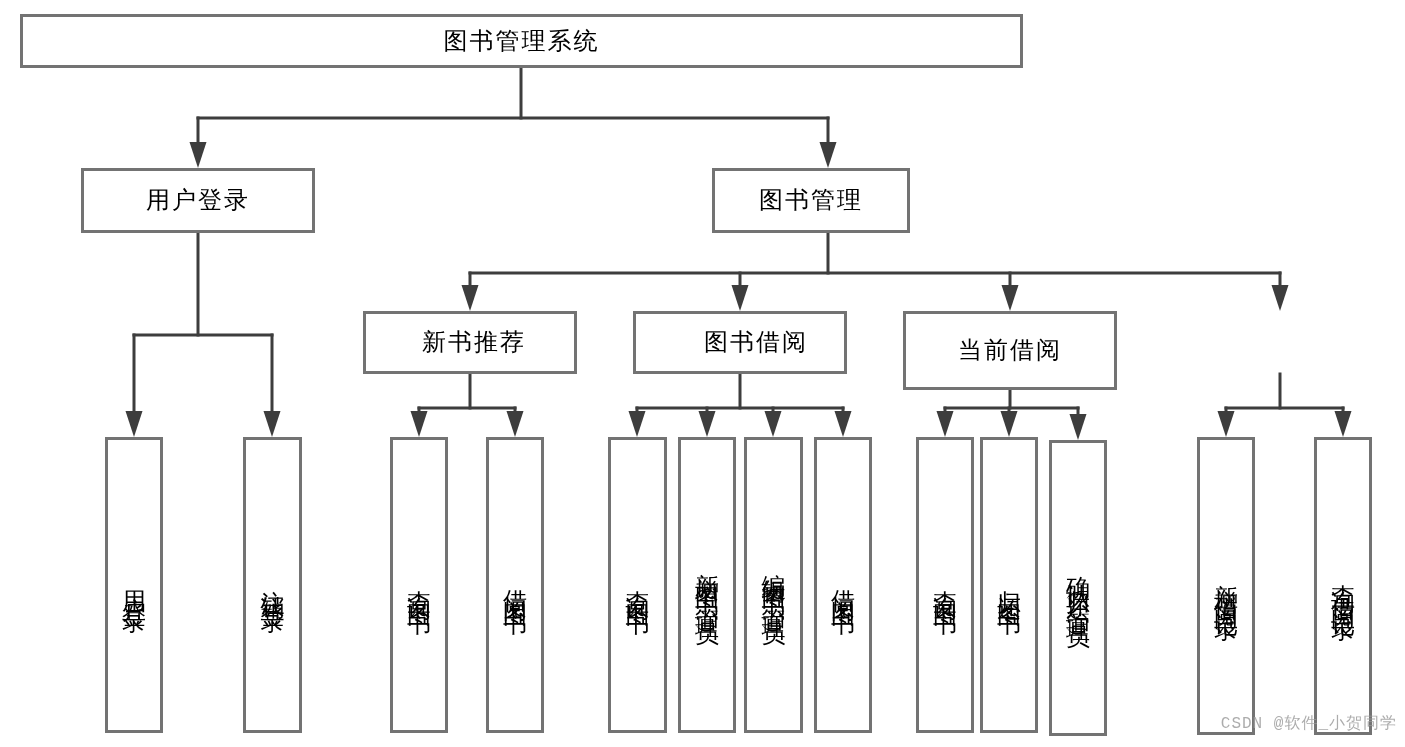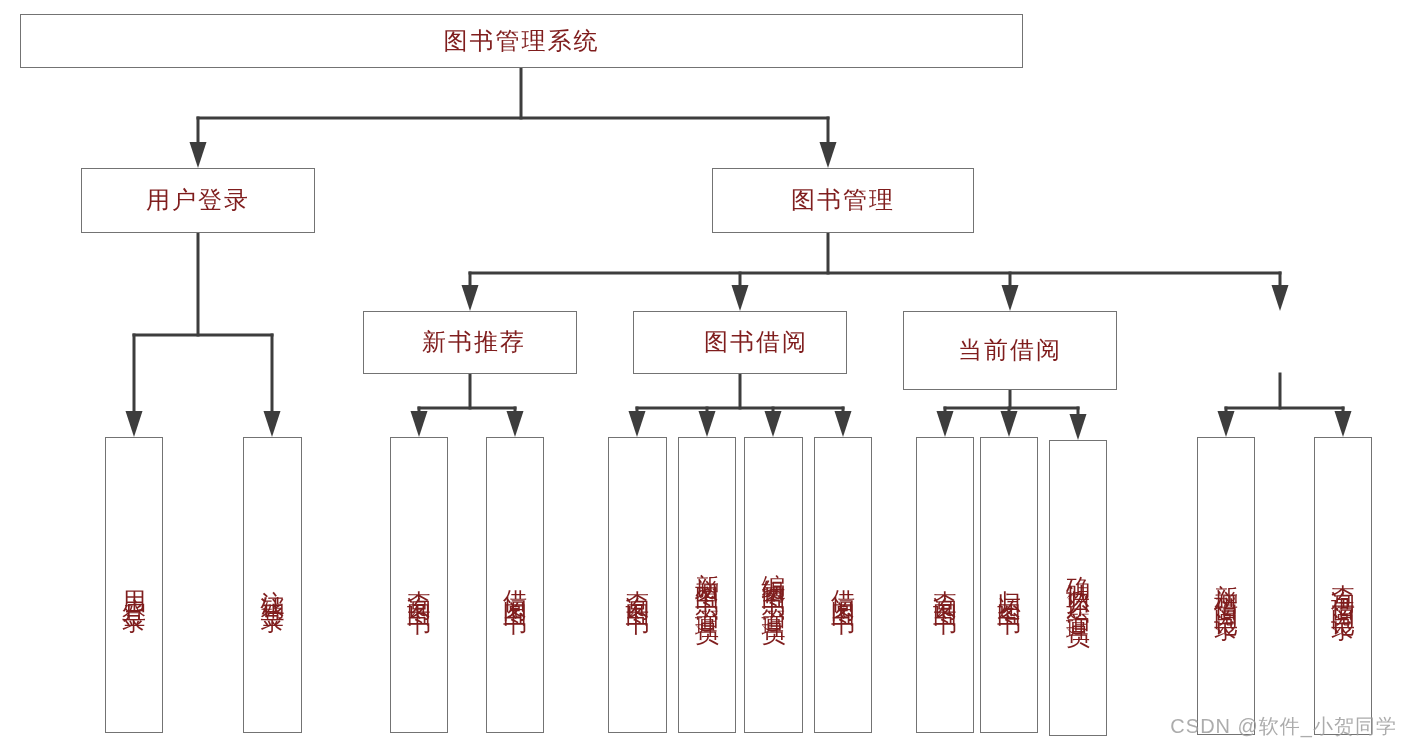--- a/index.html
+++ b/index.html
@@ -3,33 +3,33 @@
 <meta charset="utf-8">
 <style>
   html,body{margin:0;padding:0;background:#ffffff;}
   .stage{
     position:relative;width:1405px;height:747px;background:#ffffff;
     font-family:"Liberation Sans",sans-serif;overflow:hidden;
   }
   .wires{position:absolute;left:0;top:0;z-index:0;}
   .node{
     position:absolute;box-sizing:border-box;z-index:1;
-    border:1px solid #737373;background:#ffffff;color:#7f1d1d;
+    border:3px solid #737373;background:#ffffff;color:#000000;
     display:flex;align-items:center;justify-content:center;
   }
   .node .label{white-space:nowrap;}
   .h .label{font-size:24px;letter-spacing:2px;line-height:1.1;}
   .v .label{
     writing-mode:vertical-rl;text-orientation:mixed;
     font-size:24px;letter-spacing:7px;line-height:1;
   }
   .watermark{
     position:absolute;z-index:2;right:8px;top:713px;
-    font-size:20px;letter-spacing:1px;color:rgba(158,158,158,0.85);
-    font-family:Liberation Sans, sans-serif;white-space:nowrap;margin-left:16px;
+    font-size:16px;letter-spacing:1px;color:rgba(158,158,158,0.85);
+    font-family:Liberation Mono, monospace;white-space:nowrap;margin-left:16px;
   }
 </style>
 </head>
 <body>
 
 <div class="stage">
 
   <svg class="wires" width="1405" height="747">
       <line x1="521" y1="68" x2="521" y2="118" stroke="#3d3d3d" stroke-width="3" stroke-linecap="square"></line>
       <line x1="198" y1="233" x2="198" y2="335" stroke="#3d3d3d" stroke-width="3" stroke-linecap="square"></line>
@@ -85,21 +85,21 @@
       <polygon points="1334.5,411 1351.5,411 1343,437" fill="#3d3d3d"></polygon>
     </svg>
 
   <div class="node h" style="left:20px;top:14px;width:1003px;height:54px;">
     <span class="label">图书管理系统</span>
   </div>
 
   <div class="node h" style="left:81px;top:168px;width:234px;height:65px;">
     <span class="label">用户登录</span>
   </div>
-  <div class="node h" style="left:712px;top:168px;width:262px;height:65px;align-items:center;">
+  <div class="node h" style="left:712px;top:168px;width:198px;height:65px;align-items:center;">
     <span class="label">图书管理</span>
   </div>
 
   <div class="node h" style="left:363px;top:311px;width:214px;height:63px;padding-left:8px;">
     <span class="label">新书推荐</span>
   </div>
   <div class="node h" style="left:633px;top:311px;width:214px;height:63px;padding-left:32px;">
     <span class="label">图书借阅</span>
   </div>
   <div class="node h" style="left:903px;top:311px;width:214px;height:79px;">

